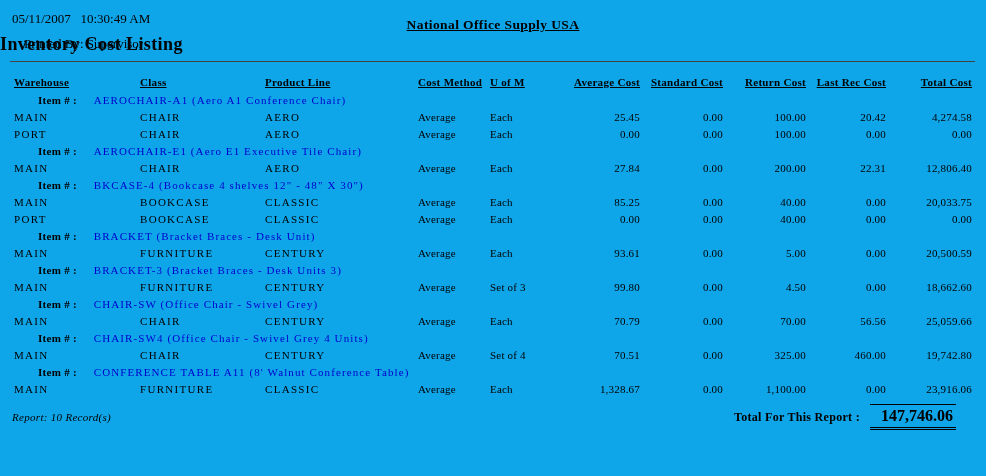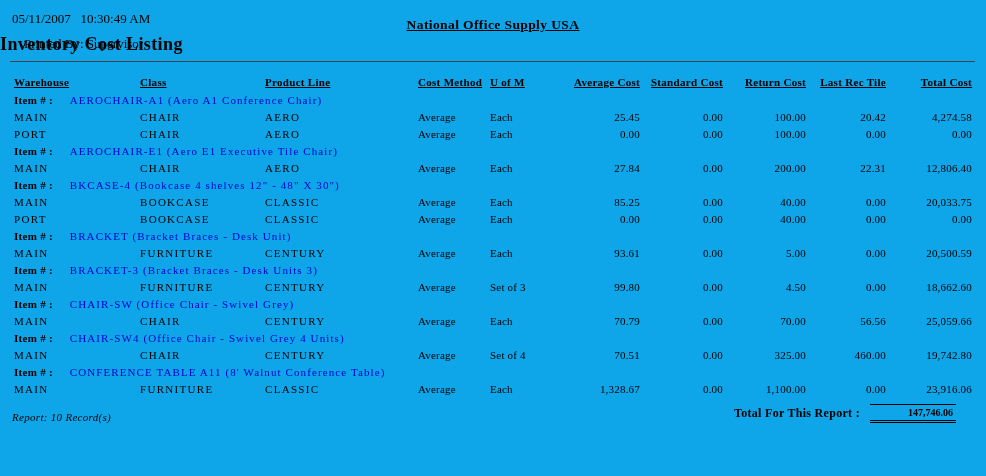--- a/index.html
+++ b/index.html
@@ -29,31 +29,31 @@
   .thead{position:absolute;left:0;right:0;top:74px;}
   .thead .cell{font-weight:bold;letter-spacing:.3px;}
   .thead .cell span{text-decoration:underline;}
   .num{text-align:right;}
   .tbody{position:absolute;left:0;right:0;top:92px;}
   .row-line{height:17px;line-height:17px;font-size:11px;}
   .c-caps{letter-spacing:1.3px;}
   .c-cm,.c-uom{letter-spacing:.2px;}
   .num{letter-spacing:.2px;}
   .item-row{padding:0 14px;height:17px;line-height:17px;font-size:11px;}
-  .item-label{font-weight:bold;display:inline-block;width:53px;letter-spacing:.3px;}
+  .item-label{font-weight:bold;display:inline-block;width:53px;letter-spacing:.3px;margin-left:24px;}
   .item-name{color:var(--item-blue,#0000CC);letter-spacing:1.1px;}
 
   
   .footer{position:absolute;left:12px;right:14px;top:404px;height:30px;}
   .rec-count{position:absolute;left:0;top:7px;font-size:11px;font-style:italic;letter-spacing:.3px;}
   .total-wrap{position:absolute;right:16px;top:0;display:flex;align-items:center;}
   .total-label{font-weight:bold;font-size:12px;letter-spacing:.3px;margin-right:10px;}
   .total-value{
     display:inline-block;width:80px;text-align:right;
-    font-weight:bold;font-size:10px;
+    font-weight:bold;font-size:16px;
     border-top:1px solid #000;border-bottom:3px double #000;
     padding:2px 3px 2px 3px;
   }
 </style>
 </head>
 <body>
 
 <div class="page">
 
   <div class="dt">05/11/2007   10:30:49 AM</div>
@@ -64,21 +64,21 @@
 
   <div class="grid thead">
     <div class="cell"><span>Warehouse</span></div>
     <div class="cell"><span>Class</span></div>
     <div class="cell"><span>Product Line</span></div>
     <div class="cell"><span>Cost Method</span></div>
     <div class="cell"><span>U of M</span></div>
     <div class="cell num"><span>Average Cost</span></div>
     <div class="cell num"><span>Standard Cost</span></div>
     <div class="cell num"><span>Return Cost</span></div>
-    <div class="cell num"><span>Last Rec Tile</span></div>
+    <div class="cell num"><span>Last Rec Cost</span></div>
     <div class="cell num"><span>Total Cost</span></div>
   </div>
 
   <div class="tbody">
     <div class="item-row row-line">
       <span class="item-label">Item # :</span>
       <span class="item-name">AEROCHAIR-A1 (Aero A1 Conference Chair)</span>
     </div>
 
     <div class="grid row-line">

